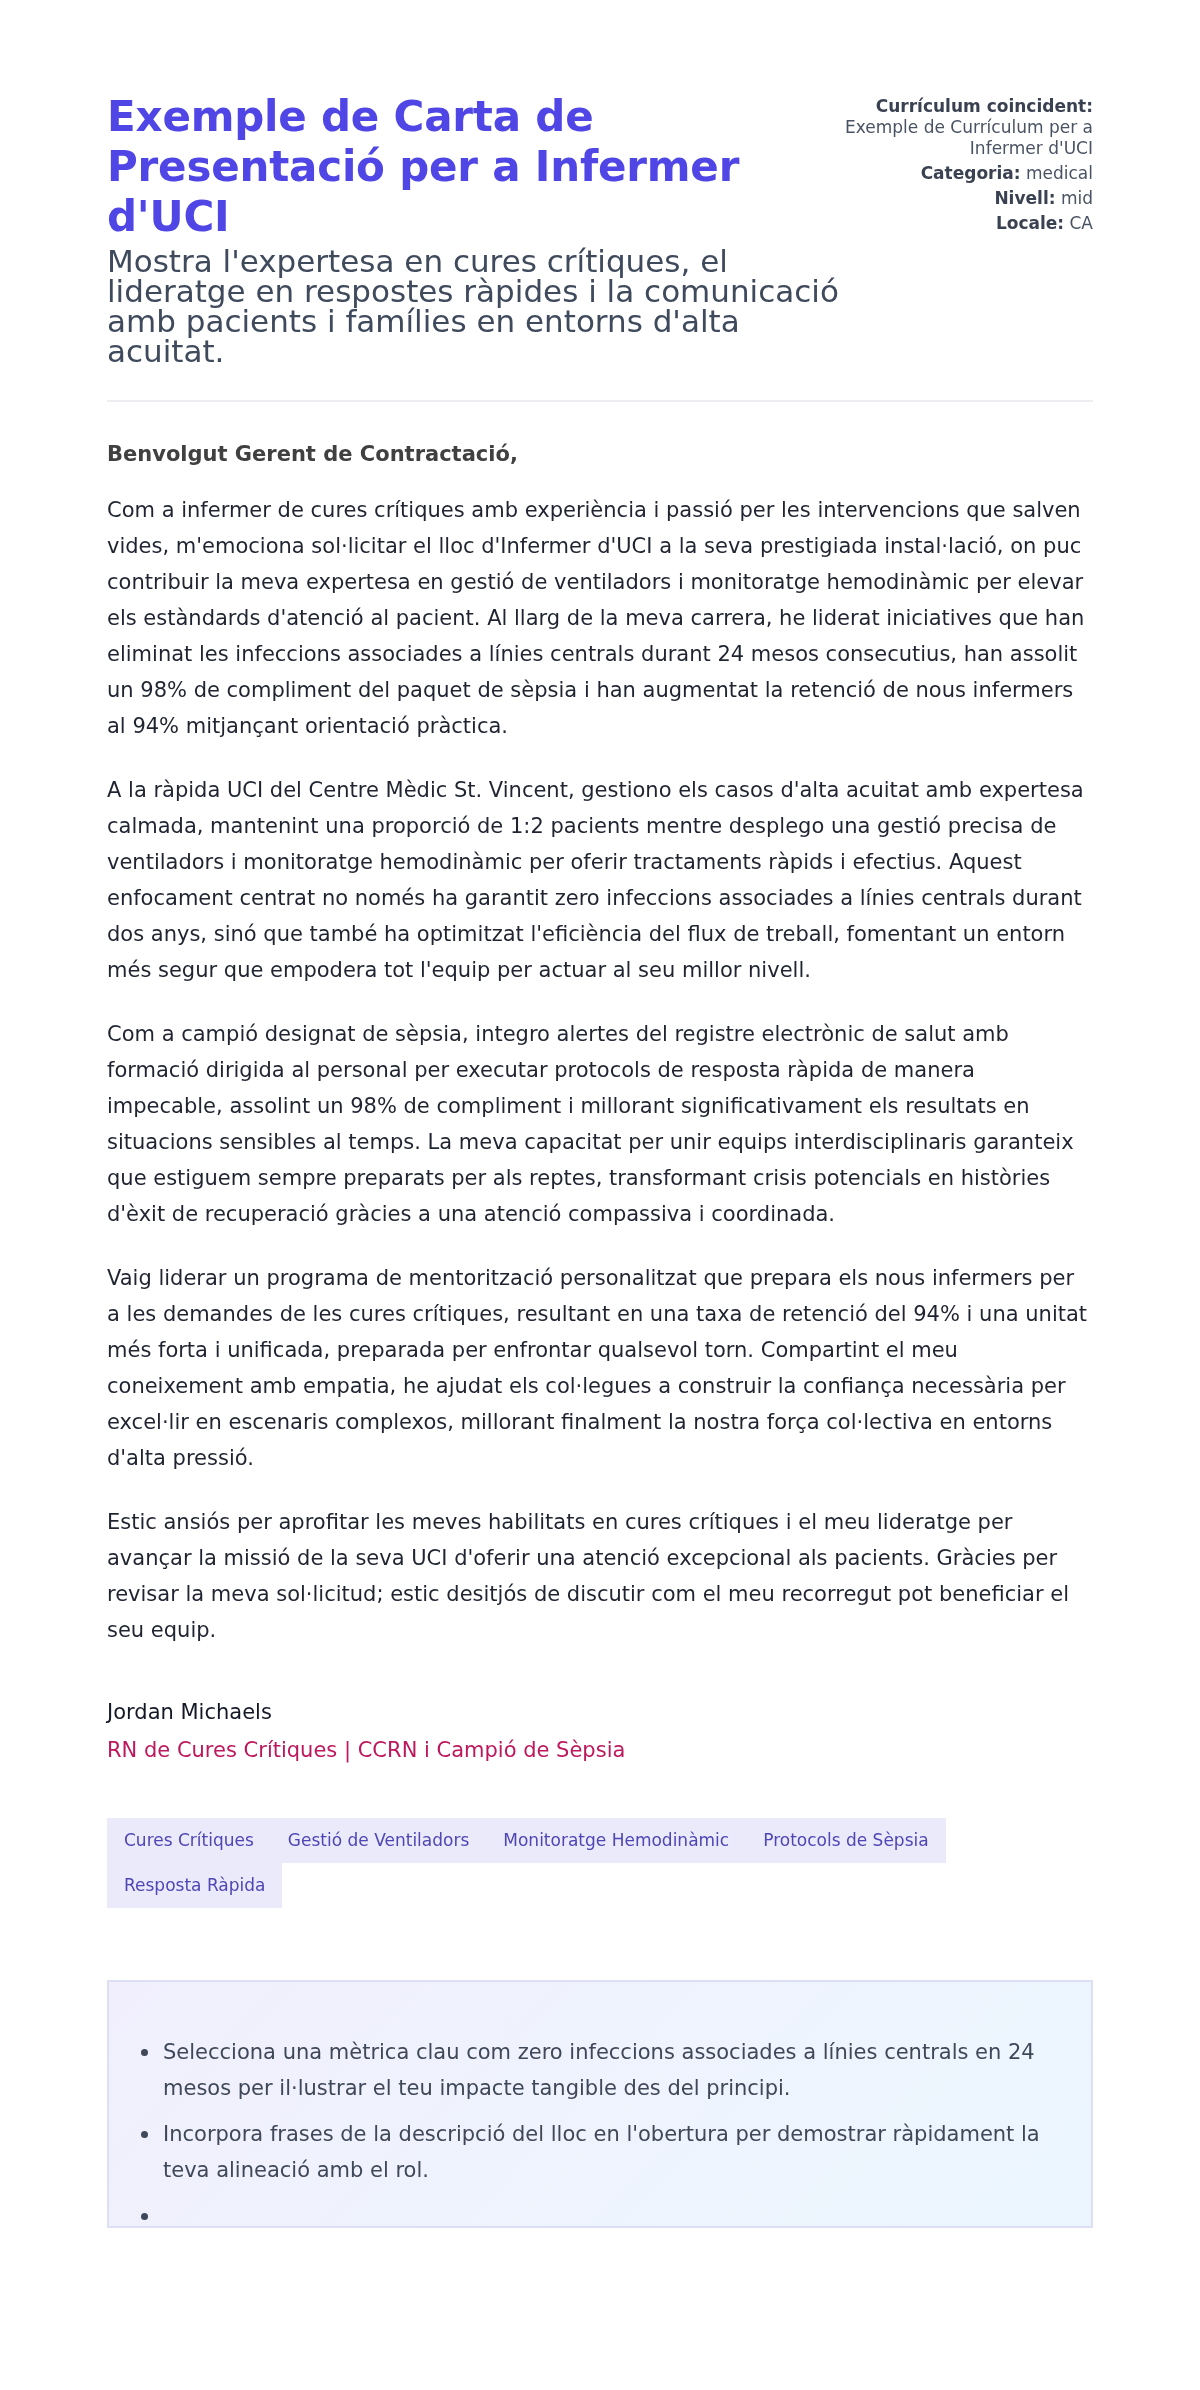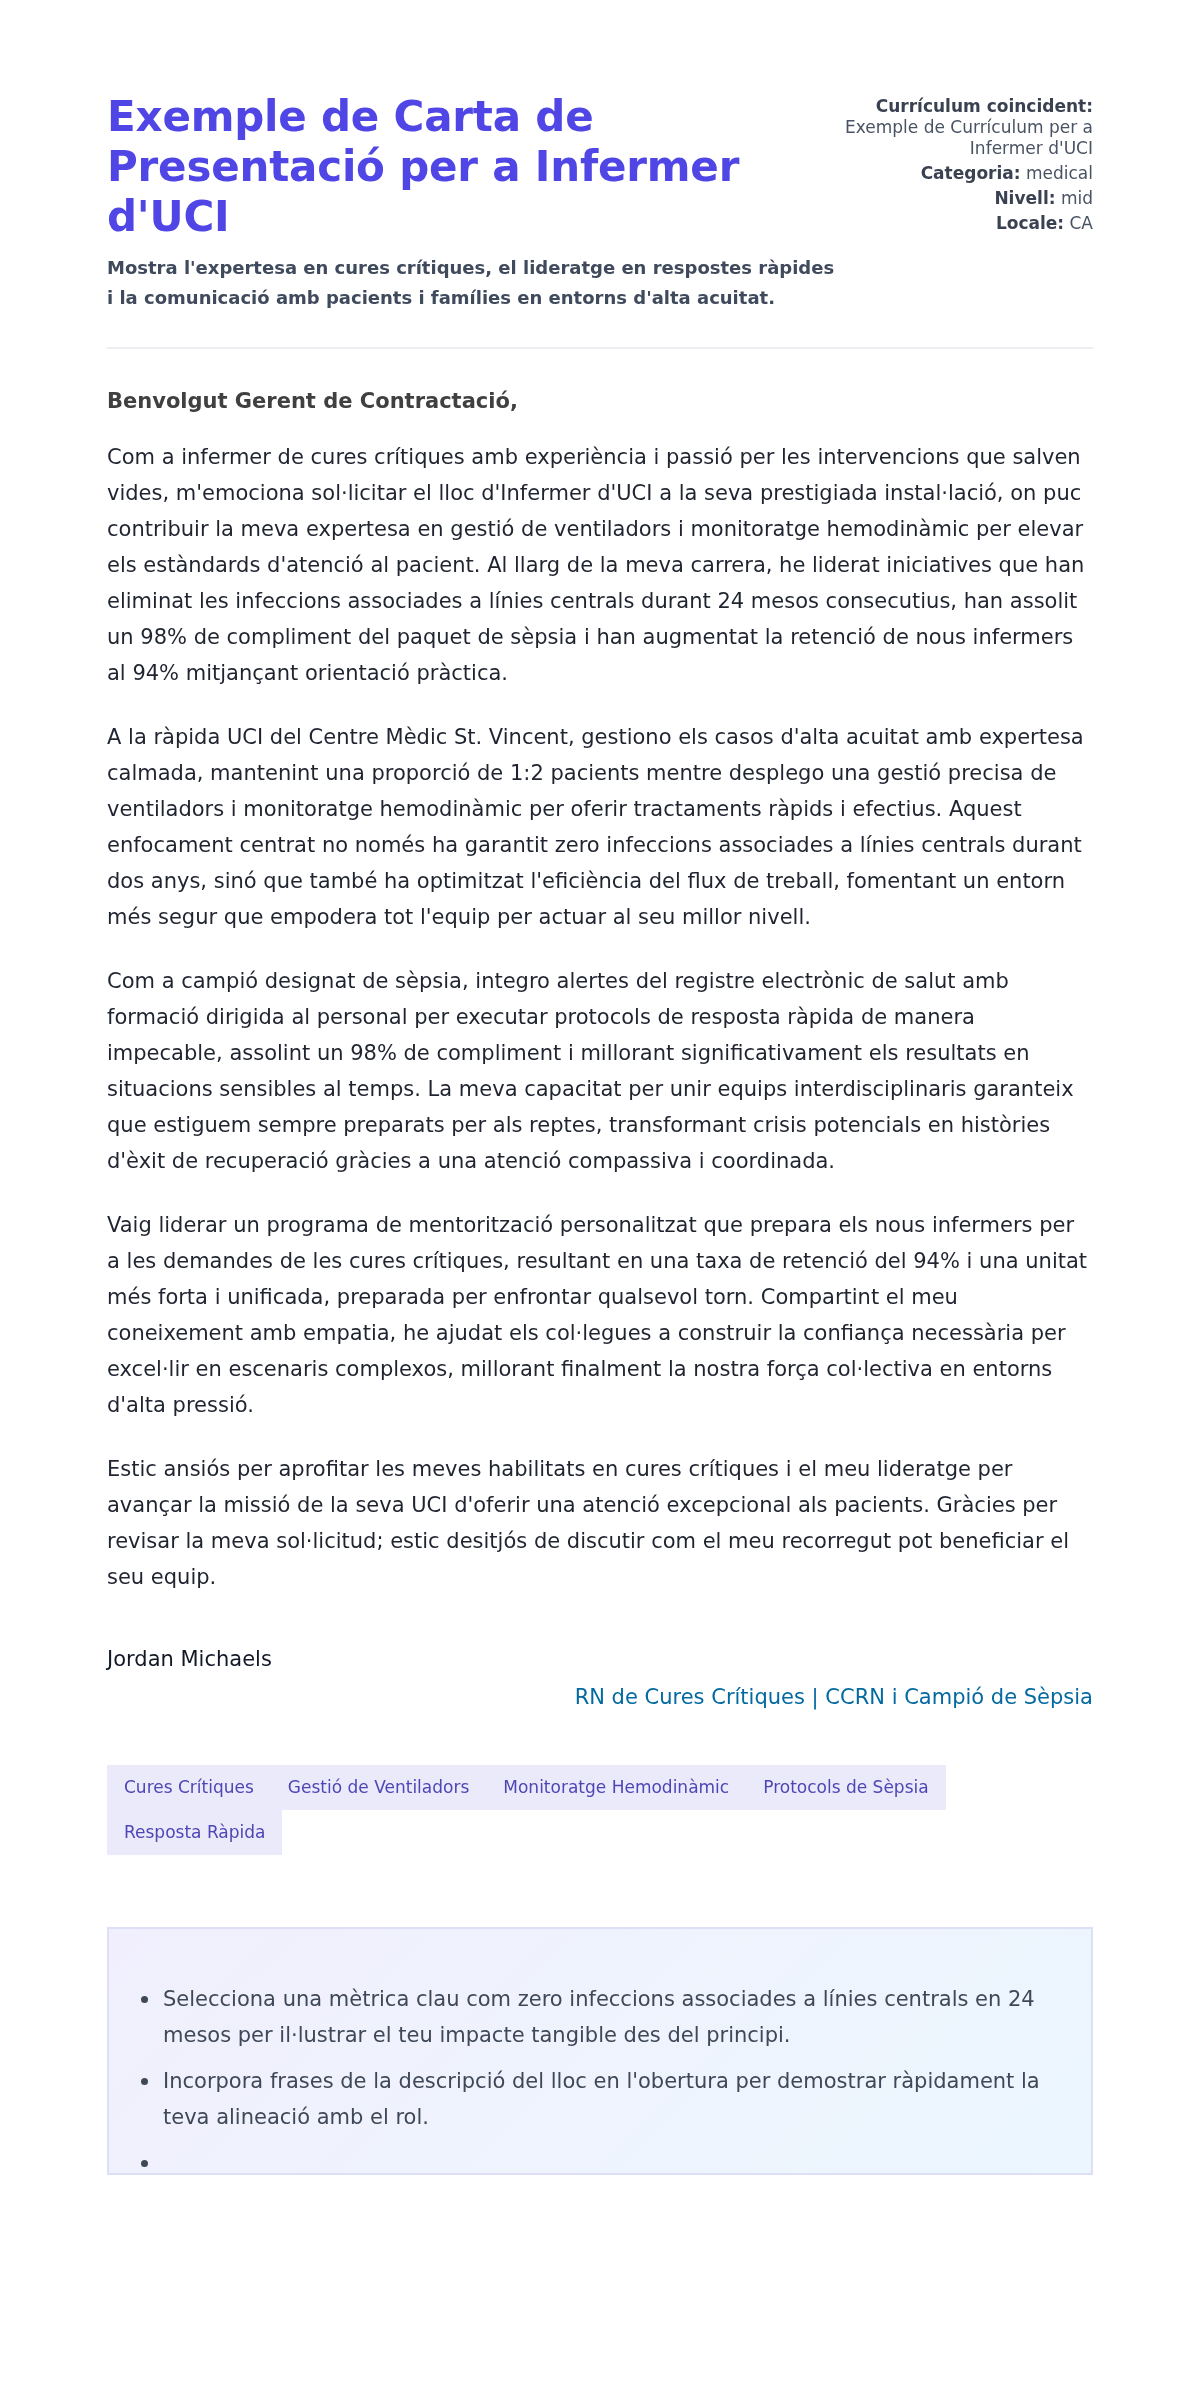--- a/index.html
+++ b/index.html
@@ -23,24 +23,24 @@
   }
   .title-block { width: 740px; }
   .page-title {
     font-size: 42px;
     line-height: 50px;
     font-weight: bold;
     color: #4f46e5;
     letter-spacing: -0.2px;
   }
   .page-subtitle {
-    margin-top: 11px;
-    font-size: 18px;
+    margin-top: 4px;
+    font-size: 31px;
     line-height: 30px;
-    font-weight: bold;
+    font-weight: normal;
     color: #3f4a5c;
   }
   .meta {
     text-align: right;
     font-size: 17px;
     line-height: 21px;
     color: #4a5363;
     width: 250px;
     padding-top: 4px;
   }
@@ -65,22 +65,21 @@
     margin-top: 52px;
   }
   .sig-name {
     font-size: 21px;
     font-weight: normal;
     color: #131826;
   }
   .sig-title {
     margin-top: 14px;
     font-size: 21px;
-    color: #0369a1;
-    text-align: right;
+    color: #be185d;
   }
   .chips {
     margin-top: 56px;
     display: flex;
     flex-wrap: wrap;
     width: 986px;
   }
   .chip {
     background: #ebeafb;
     color: #4f46b5;

